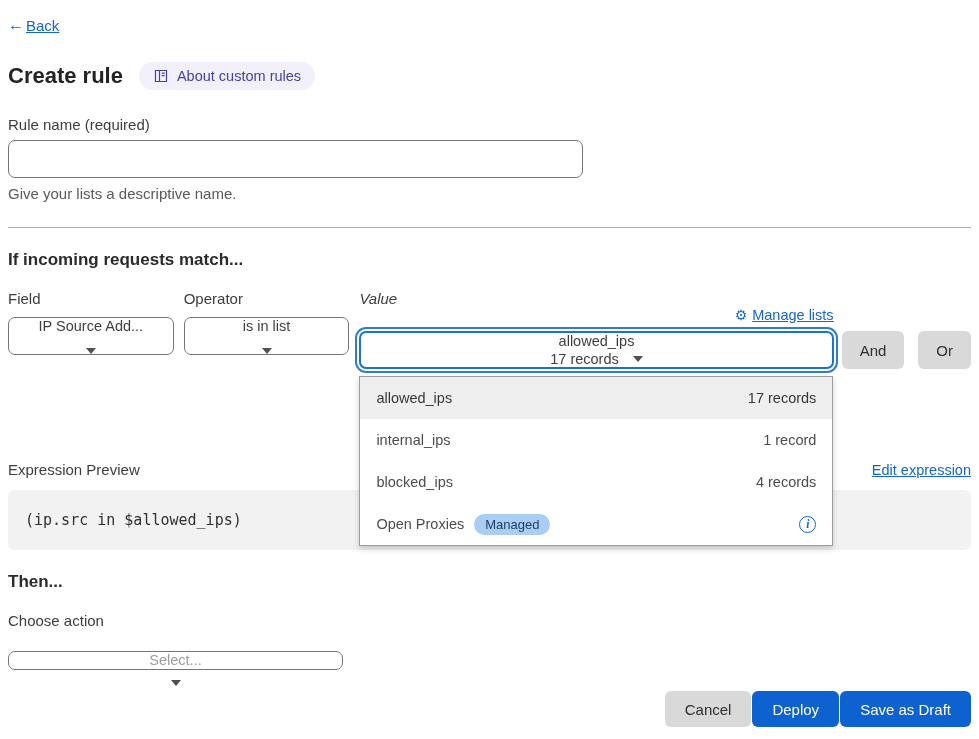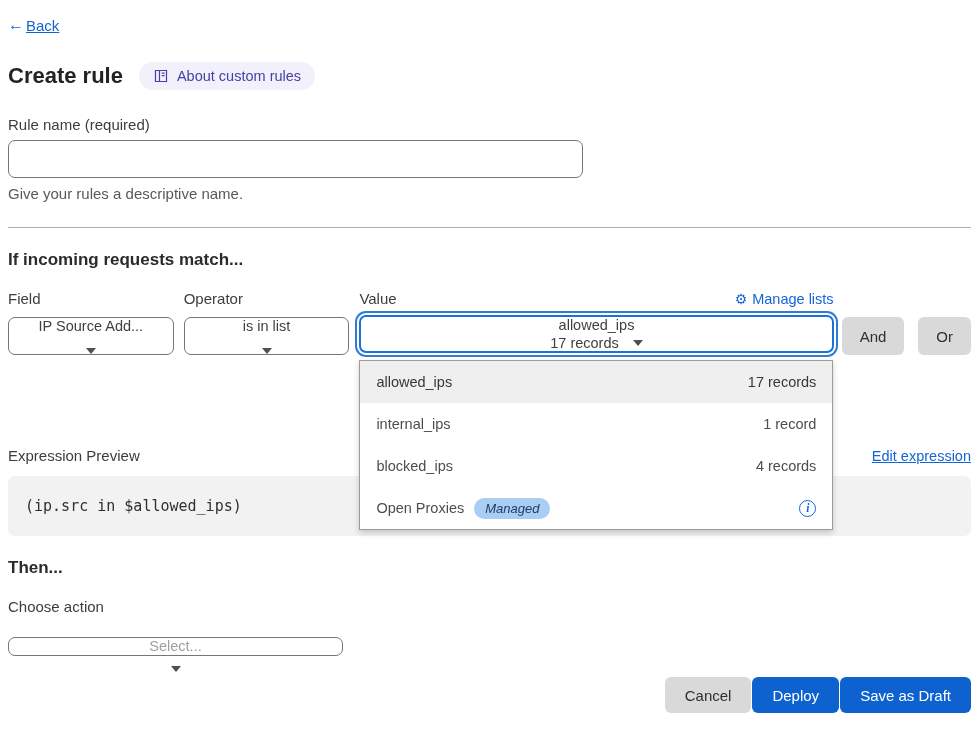--- a/index.html
+++ b/index.html
@@ -47,23 +47,23 @@
 
   
   .match-row { display: flex; margin-top: 20px; }
   .col { display: flex; flex-direction: column; }
   .col-field { width: 167px; }
   .col-operator { width: 167px; margin-left: 10px; }
   .col-value { width: 478px; margin-left: 10px; }
   .col-andor { margin-left: 8px; display: flex; align-items: flex-end; gap: 14px; }
   .col .field-label { margin-bottom: 10px; }
   .value-label-row { display: flex; justify-content: space-between; align-items: flex-end; margin-bottom: 8px; }
-  .value-label-row .field-label { margin-bottom: 0; }
+  .value-label-row .field-label { margin-bottom: 16px; font-style: italic; }
   .manage-link { display: inline-flex; align-items: center; gap: 5px; font-size: 14.5px; color: #1365d4; text-decoration: none; }
-  .manage-link .txt { }
+  .manage-link .txt { text-decoration: underline; }
   .gear-glyph { font-size: 14px; line-height: 1; text-decoration: none; }
 
   .select {
     height: 38px; border: 1px solid #767676; border-radius: 7px;
     background: #fff; display: flex; align-items: center;
     justify-content: space-between; padding: 0 13px;
     font-size: 14.5px; color: #3f3f3f; cursor: pointer; flex-direction: column;
   }
   .chev { width: 0; height: 0; border-left: 5px solid transparent; border-right: 5px solid transparent; border-top: 6px solid #4f4f4f; flex: none; }
 
@@ -84,21 +84,21 @@
   }
   .dropdown-row {
     height: 42px; display: flex; align-items: center;
     justify-content: space-between; padding: 0 16px;
     font-size: 14.5px; color: #4d4d4d; cursor: pointer;
   }
   .dropdown-row.highlighted { background: #efefef; color: #373737; }
   .dd-left { display: flex; align-items: center; gap: 10px; }
   .managed-badge {
     background: #a9cdf3; color: #1d3f66;
-    font-size: 13px; padding: 3px 11px; border-radius: 11px; font-style: italic;
+    font-size: 13px; padding: 3px 11px; border-radius: 11px;
   }
   .info-icon {
     width: 17px; height: 17px; border: 1.4px solid #1365d4; border-radius: 50%;
     color: #1365d4; display: inline-flex; align-items: center; justify-content: center;
     font-family: "Liberation Serif", serif; font-style: italic; font-size: 11.5px; font-weight: bold;
     cursor: pointer;
   }
 
   
   .expr-label-row { display: flex; justify-content: space-between; align-items: flex-end; margin-top: 92px; }
@@ -144,21 +144,21 @@
         <path d="M2.5 2.5 h11 v11 h-11 z M6.5 2.5 v11 M8.8 5.2 h2.8 M8.8 7.6 h2.8" stroke="#4540a8" fill="none" stroke-width="1.2"></path>
       </svg>
       <span>About custom rules</span>
     </a>
   </div>
 
   
   <div class="rule-name-group">
     <label class="field-label">Rule name (required)</label>
     <input class="rule-name-input" type="text" value="" style="">
-    <div class="helper-text">Give your rules a descriptive name.</div>
+    <div class="helper-text">Give your lists a descriptive name.</div>
   </div>
 
   <hr class="divider">
 
   
   <h2 class="section-heading">If incoming requests match...</h2>
 
   <div class="match-row">
     <div class="col col-field">
       <span class="field-label">Field</span>

